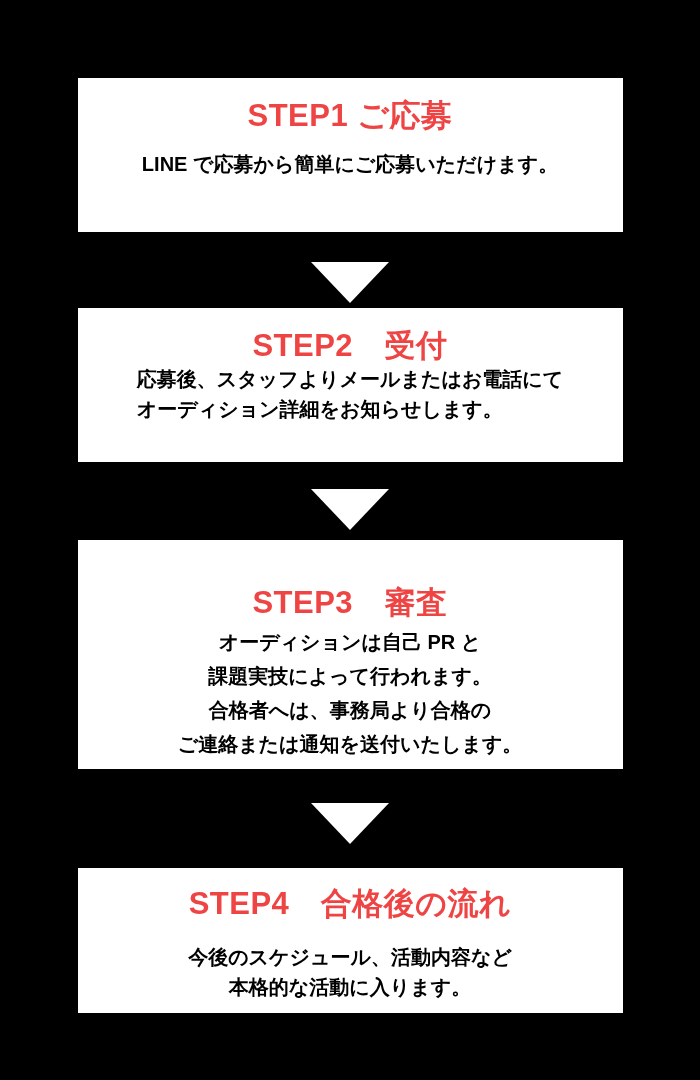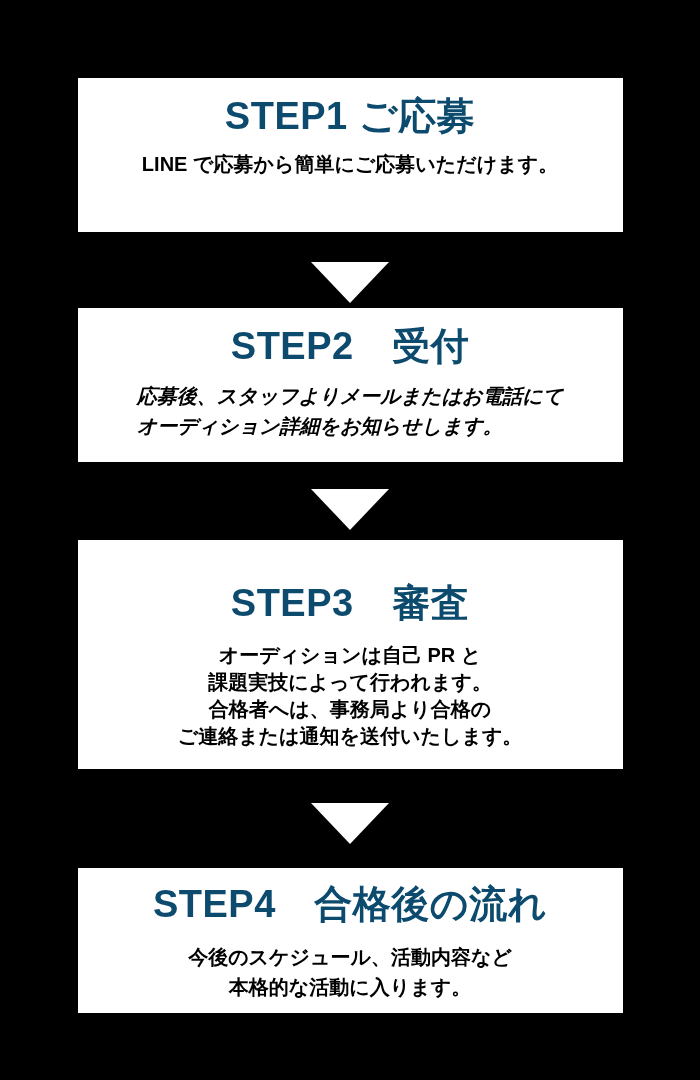--- a/index.html
+++ b/index.html
@@ -22,41 +22,39 @@
     background: #ffffff;
     text-align: center;
     box-sizing: border-box;
   }
   .step-card-1 { height: 154px; padding-top: 20px; }
   .step-card-2 { height: 154px; padding-top: 20px; }
   .step-card-3 { height: 229px; padding-top: 45px; }
   .step-card-4 { height: 145px; padding-top: 18px; }
 
   .step-title {
-    color: #0c4a6e;
-    font-size: 38px;
+    color: #ef4444;
+    font-size: 31px;
     font-weight: bold;
     line-height: 36px;
     letter-spacing: 0.5px;
   }
   .step-body {
     color: #000000;
     font-size: 20px;
     font-weight: bold;
     line-height: 30px;
     white-space: pre-line;
   }
   .step-card-1 .step-body { margin-top: 15px; }
   .step-card-2 .step-body {
-    margin-top: 17px;
     display: inline-block;
     text-align: left;
-    font-style: italic;
   }
-  .step-card-3 .step-body { margin-top: 21px; line-height: 27px; }
+  .step-card-3 .step-body { margin-top: 4px; line-height: 34px; }
   .step-card-4 .step-body { margin-top: 20px; }
 
   .down-arrow {
     width: 0;
     height: 0;
     border-left: 39px solid transparent;
     border-right: 39px solid transparent;
     border-top: 41px solid #ffffff;
     margin: 0 auto;
   }

